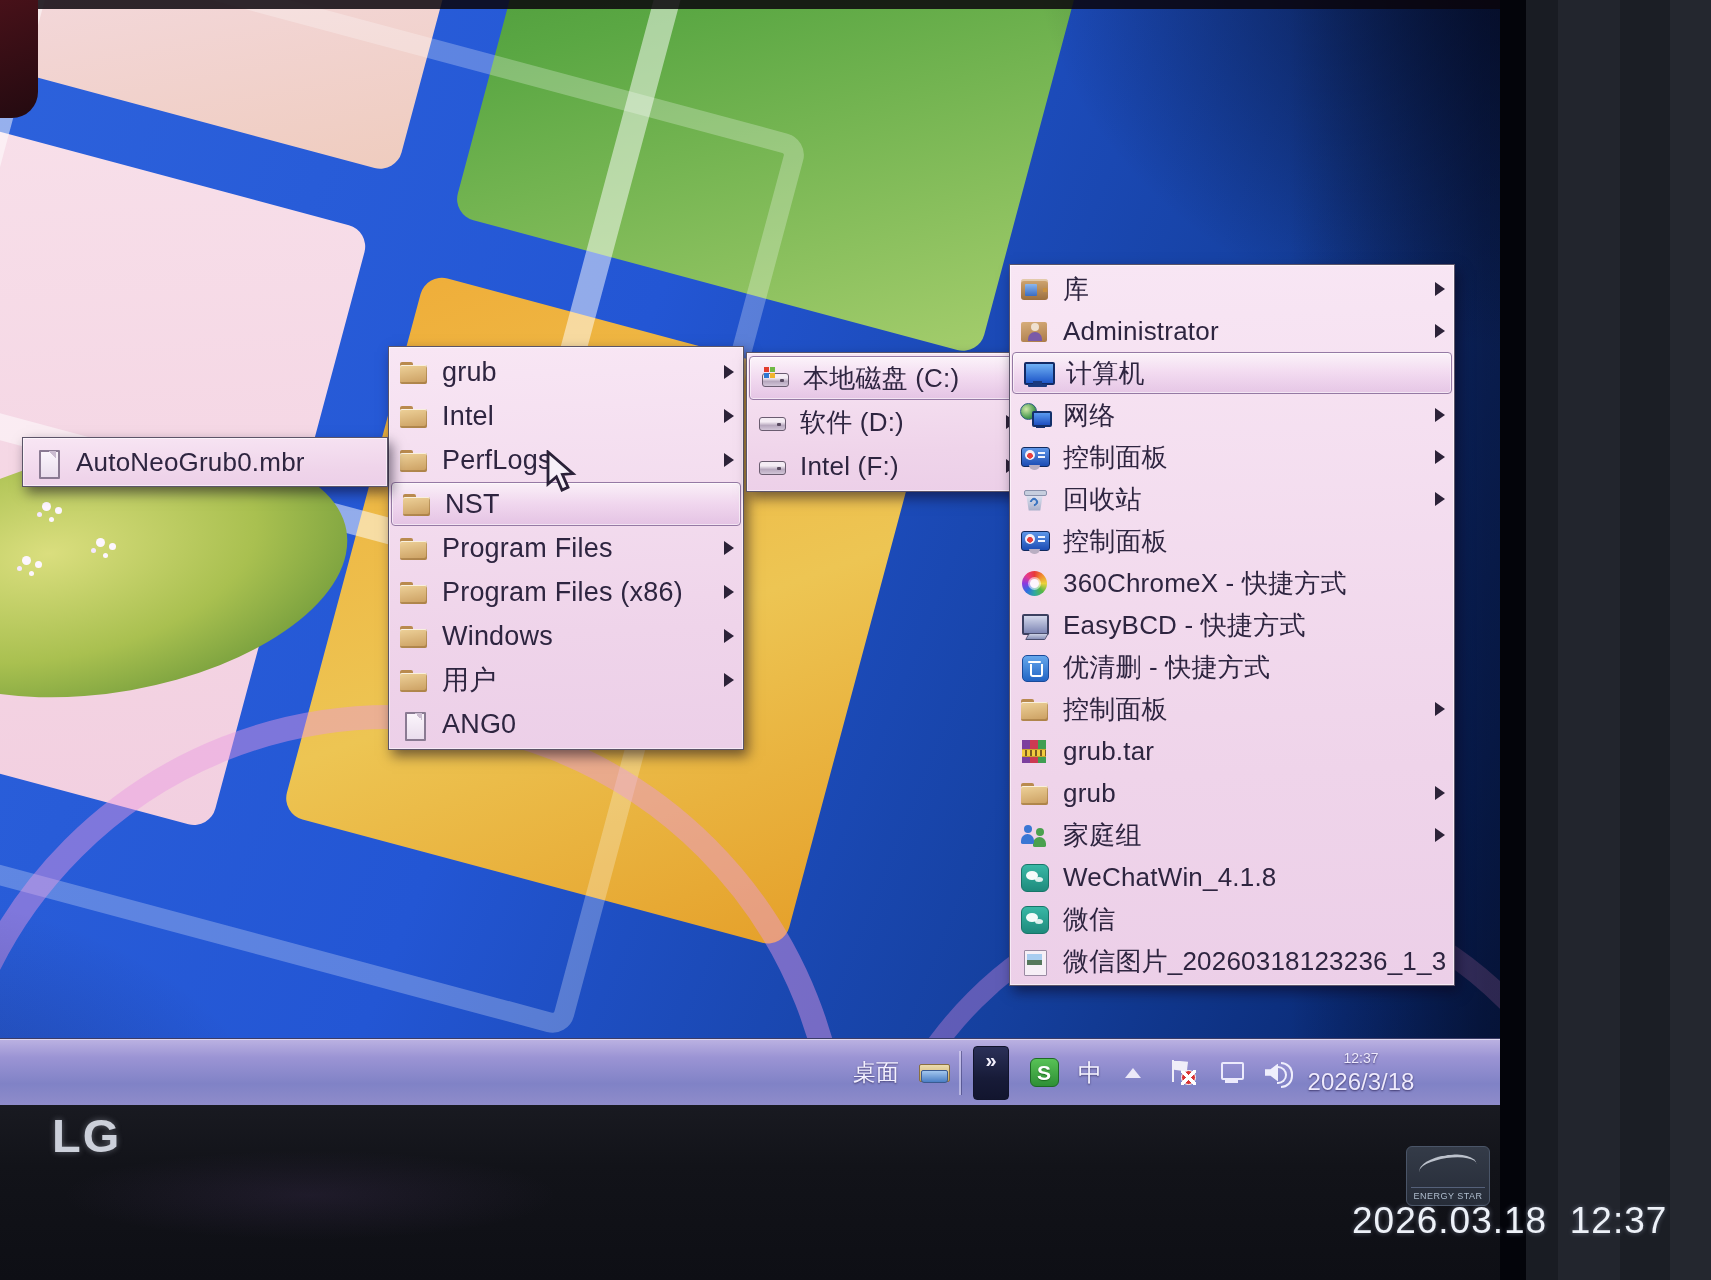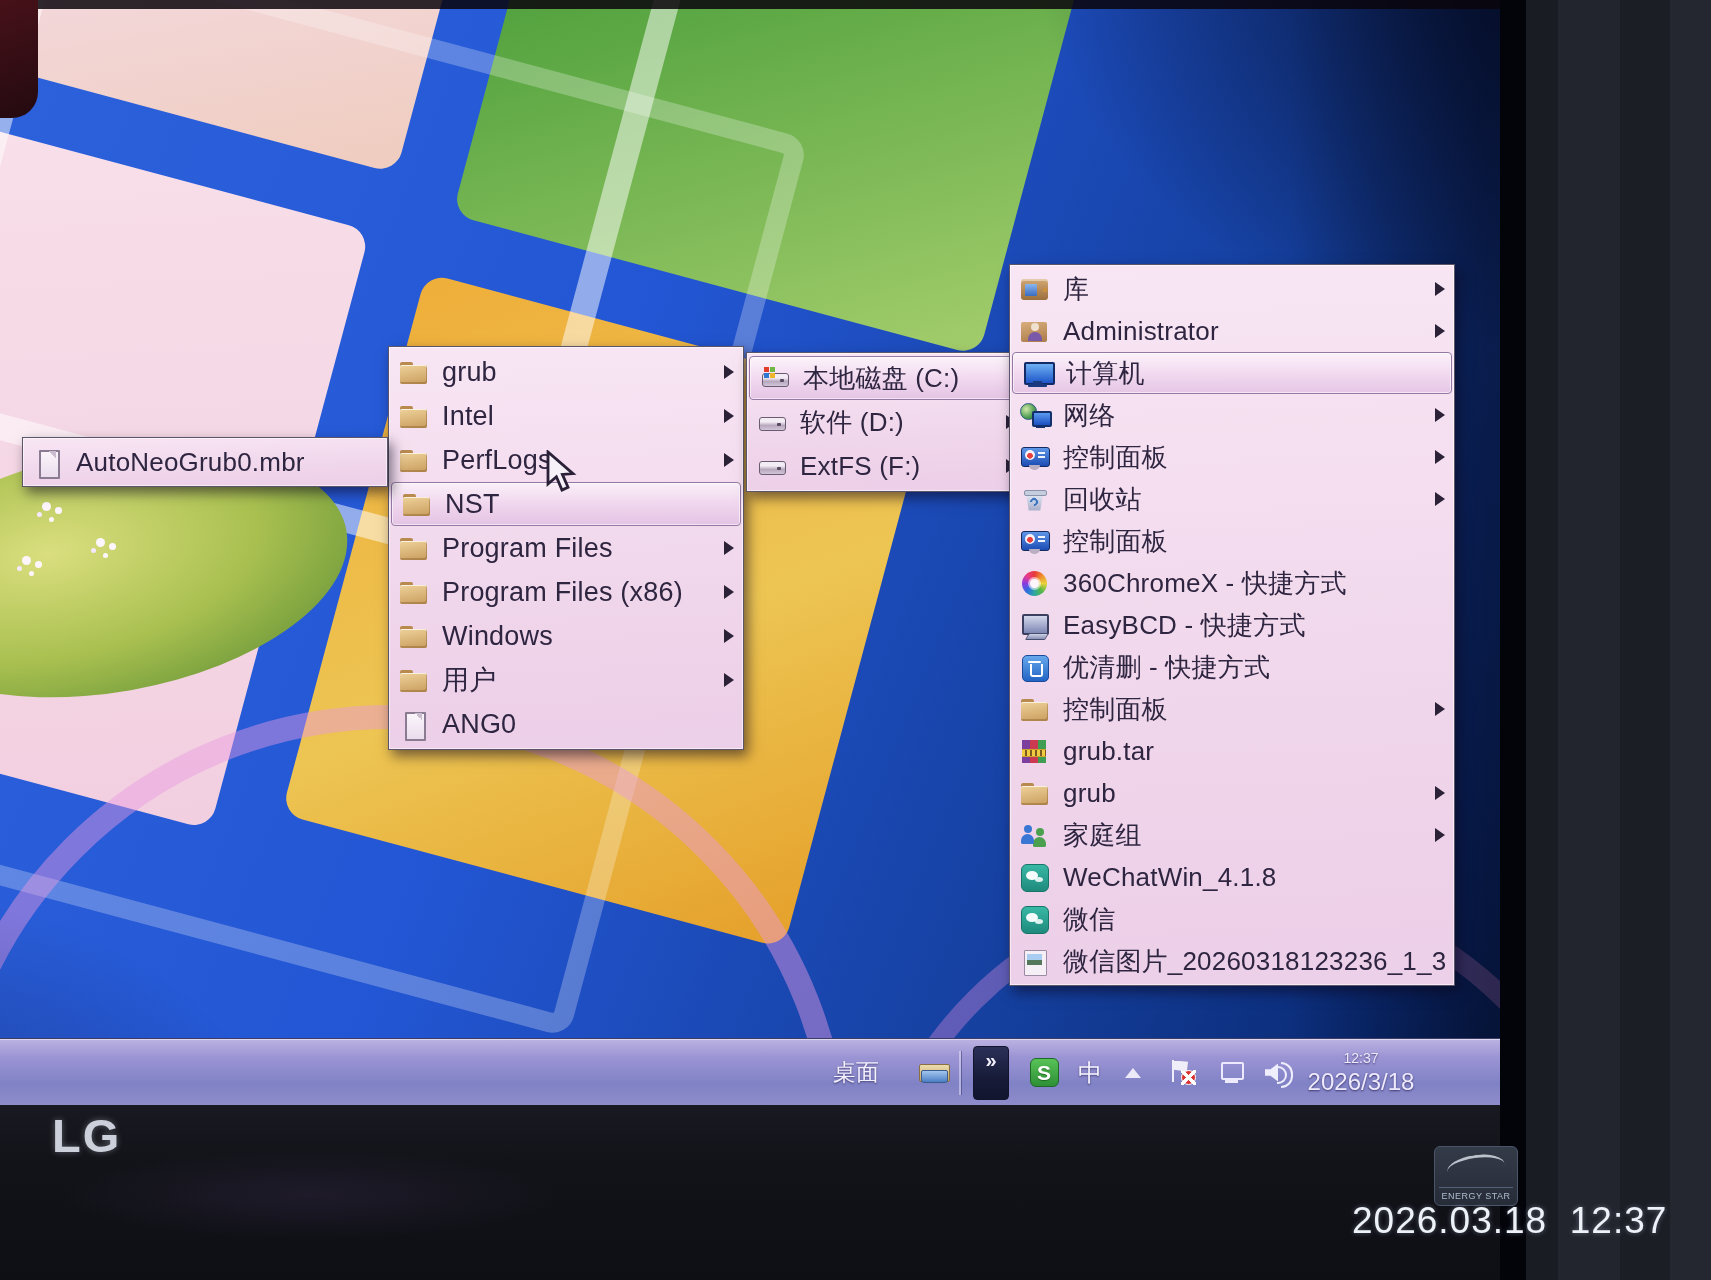--- a/index.html
+++ b/index.html
@@ -140,21 +140,21 @@
   .icn-user b{left:9px;top:16px;width:14px;height:9px;border-radius:7px 7px 0 0;background:#7a5aa8;}
 
   
   .cursor{position:absolute;left:546px;top:450px;z-index:10;}
 
   
   .taskbar{position:absolute;left:0;top:1038px;width:1500px;height:67px;z-index:9;
       background:linear-gradient(180deg,#bcb2e2 0%,#9b94d4 28%,#8082c6 68%,#8f8cca 100%);
       border-top:1px solid #3c3c66;box-shadow:inset 0 1px 0 rgba(255,255,255,.5);}
   .tb{position:absolute;top:0;height:67px;display:flex;align-items:center;justify-content:center;}
-  .tb-desktop-label{left:828px;width:56px;color:#f4f1ff;font-size:23px;text-shadow:0 1px 2px rgba(30,20,60,.6);}
+  .tb-desktop-label{left:848px;width:56px;color:#f4f1ff;font-size:23px;text-shadow:0 1px 2px rgba(30,20,60,.6);}
   .tb-explorer{left:912px;width:44px;}
   .t-explorer{position:relative;width:34px;height:30px;}
   .t-explorer::before{content:"";position:absolute;left:2px;top:6px;width:29px;height:16px;border:1px solid #8a7040;
       border-radius:2px;background:linear-gradient(#ecdcae,#c8a860);}
   .t-explorer::after{content:"";position:absolute;left:4px;top:12px;width:25px;height:11px;border:1px solid #3a5a90;
       border-radius:2px 2px 3px 3px;background:linear-gradient(#a2c6ee,#4a7ec4);}
   .tb-sep{left:958px;width:4px;}
   .tb-sep span{display:block;width:2px;height:44px;background:rgba(244,240,255,.45);box-shadow:1px 0 0 rgba(40,40,90,.45);}
   .tb-chevron{left:972px;width:38px;}
   .tb-chevron .box{width:36px;height:54px;border-radius:4px;border:1px solid #11142c;
@@ -199,21 +199,21 @@
   .bezel-right{position:absolute;left:1500px;top:0;width:211px;height:1280px;z-index:20;
       background:linear-gradient(90deg,#03040a 0 26px,#191c23 26px 58px,#22252d 58px 120px,#1b1e25 120px 170px,#24272f 170px);}
   .bezel-bottom{position:absolute;left:0;top:1105px;width:1500px;height:175px;z-index:20;
       background:linear-gradient(180deg,#191a21 0%,#121319 35%,#0e0f15 100%);}
   .bezel-sheen{position:absolute;left:60px;top:1150px;width:500px;height:90px;z-index:21;border-radius:50%;
       background:radial-gradient(ellipse,rgba(130,90,170,.12),transparent 70%);}
   .lg-logo{position:absolute;left:52px;top:1108px;z-index:22;font-size:47px;font-weight:bold;
       color:#ccd0da;letter-spacing:2px;text-shadow:0 0 6px rgba(220,225,240,.35);}
   .energy-star{position:absolute;left:1406px;top:1146px;width:84px;height:60px;z-index:22;border-radius:6px;
       background:linear-gradient(#343b48,#262c38);border:1px solid #4a5568;overflow:hidden;
-      display:flex;flex-direction:column;align-items:center;justify-content:flex-end;padding:4px;margin-left:28px;}
+      display:flex;flex-direction:column;align-items:center;justify-content:flex-end;padding:4px;}
   .energy-star .swoosh{position:absolute;left:12px;top:8px;width:58px;height:26px;border-radius:50%;
       border-top:3px solid rgba(235,240,250,.75);transform:rotate(-8deg);}
   .energy-star .es-label{font-size:9px;letter-spacing:.5px;color:#aebccd;border-top:1px solid #55617a;
       width:100%;text-align:center;padding-top:3px;}
   .cam-timestamp{position:absolute;left:1352px;top:1200px;z-index:22;color:#edf1f8;font-size:37px;
       letter-spacing:1px;white-space:pre;text-shadow:0 0 5px rgba(200,210,240,.4);}
 </style>
 </head>
 <body>
 
@@ -341,21 +341,21 @@
           </span>
         <span class="lbl">本地磁盘 (C:)</span>
       </div>
       <div class="row">
         <span class="icn icn-drive"></span>
         <span class="lbl">软件 (D:)</span>
         <span class="arr"></span>
       </div>
       <div class="row">
         <span class="icn icn-drive"></span>
-        <span class="lbl">ExtFS (F:)</span>
+        <span class="lbl">Intel (F:)</span>
         <span class="arr"></span>
       </div>
     </div>
 
     <div class="menu menu-folders">
       <div class="row">
         <span class="icn icn-folder"></span>
         <span class="lbl">grub</span>
         <span class="arr"></span>
       </div>

